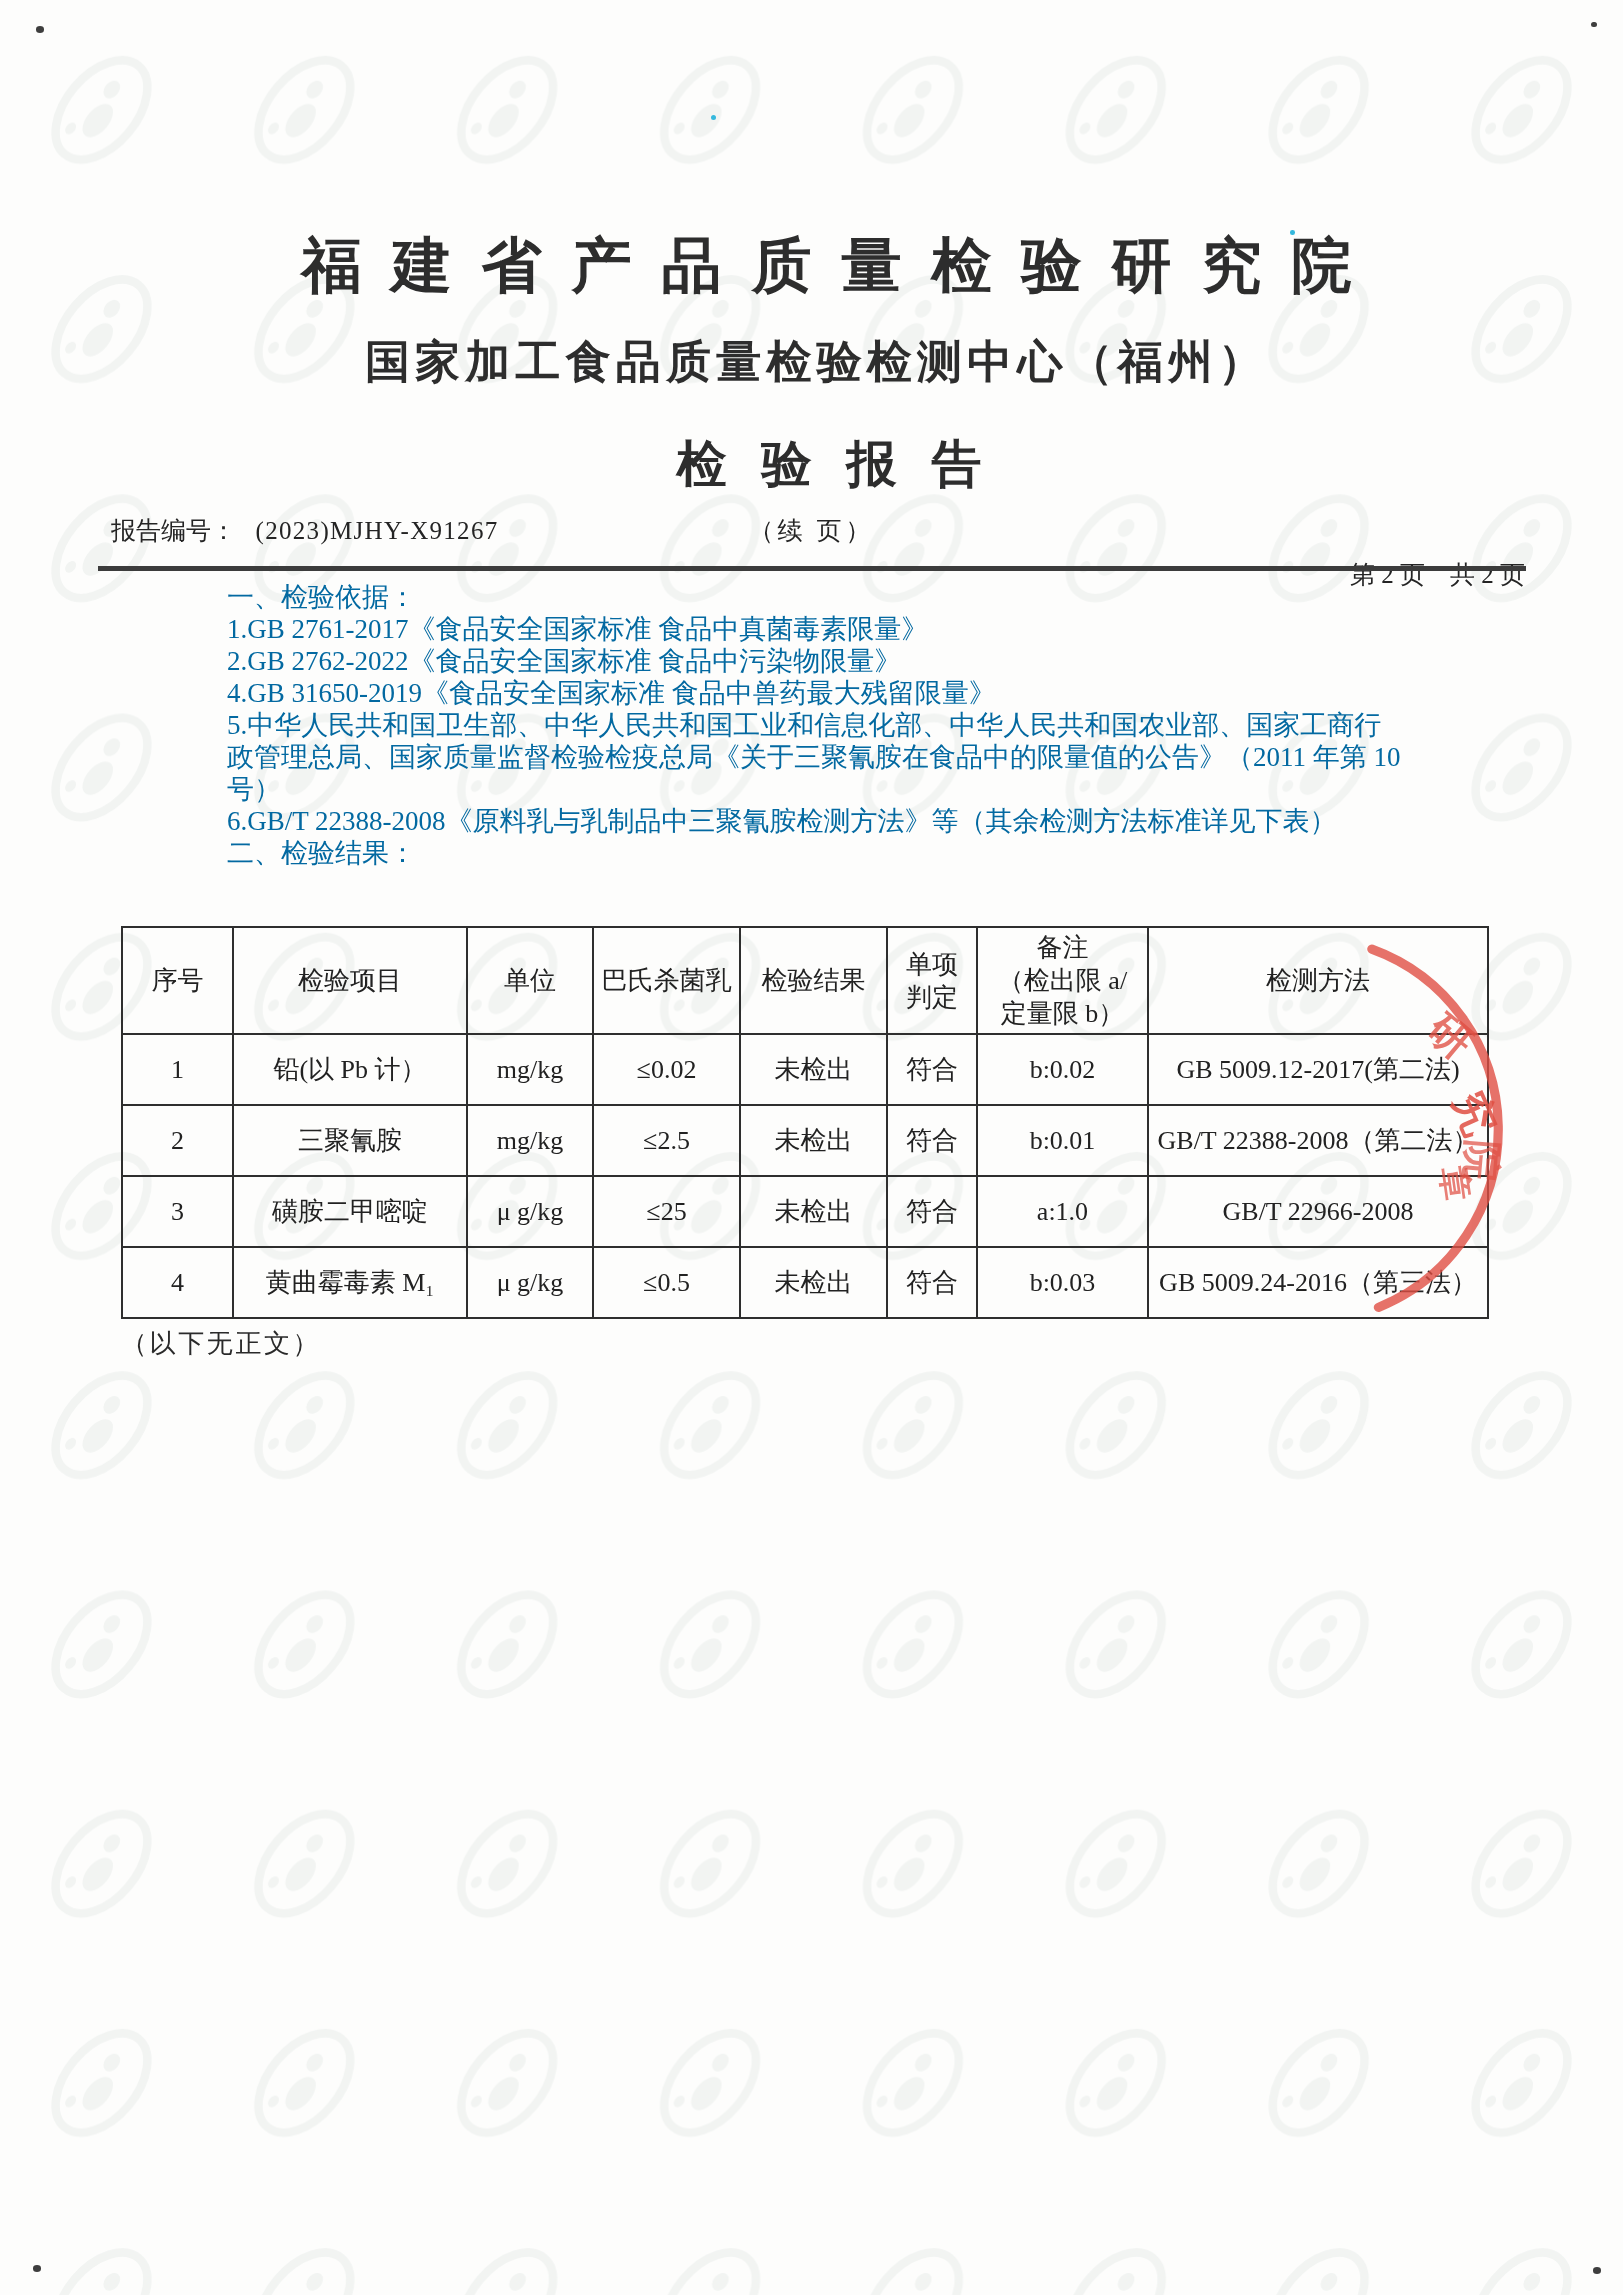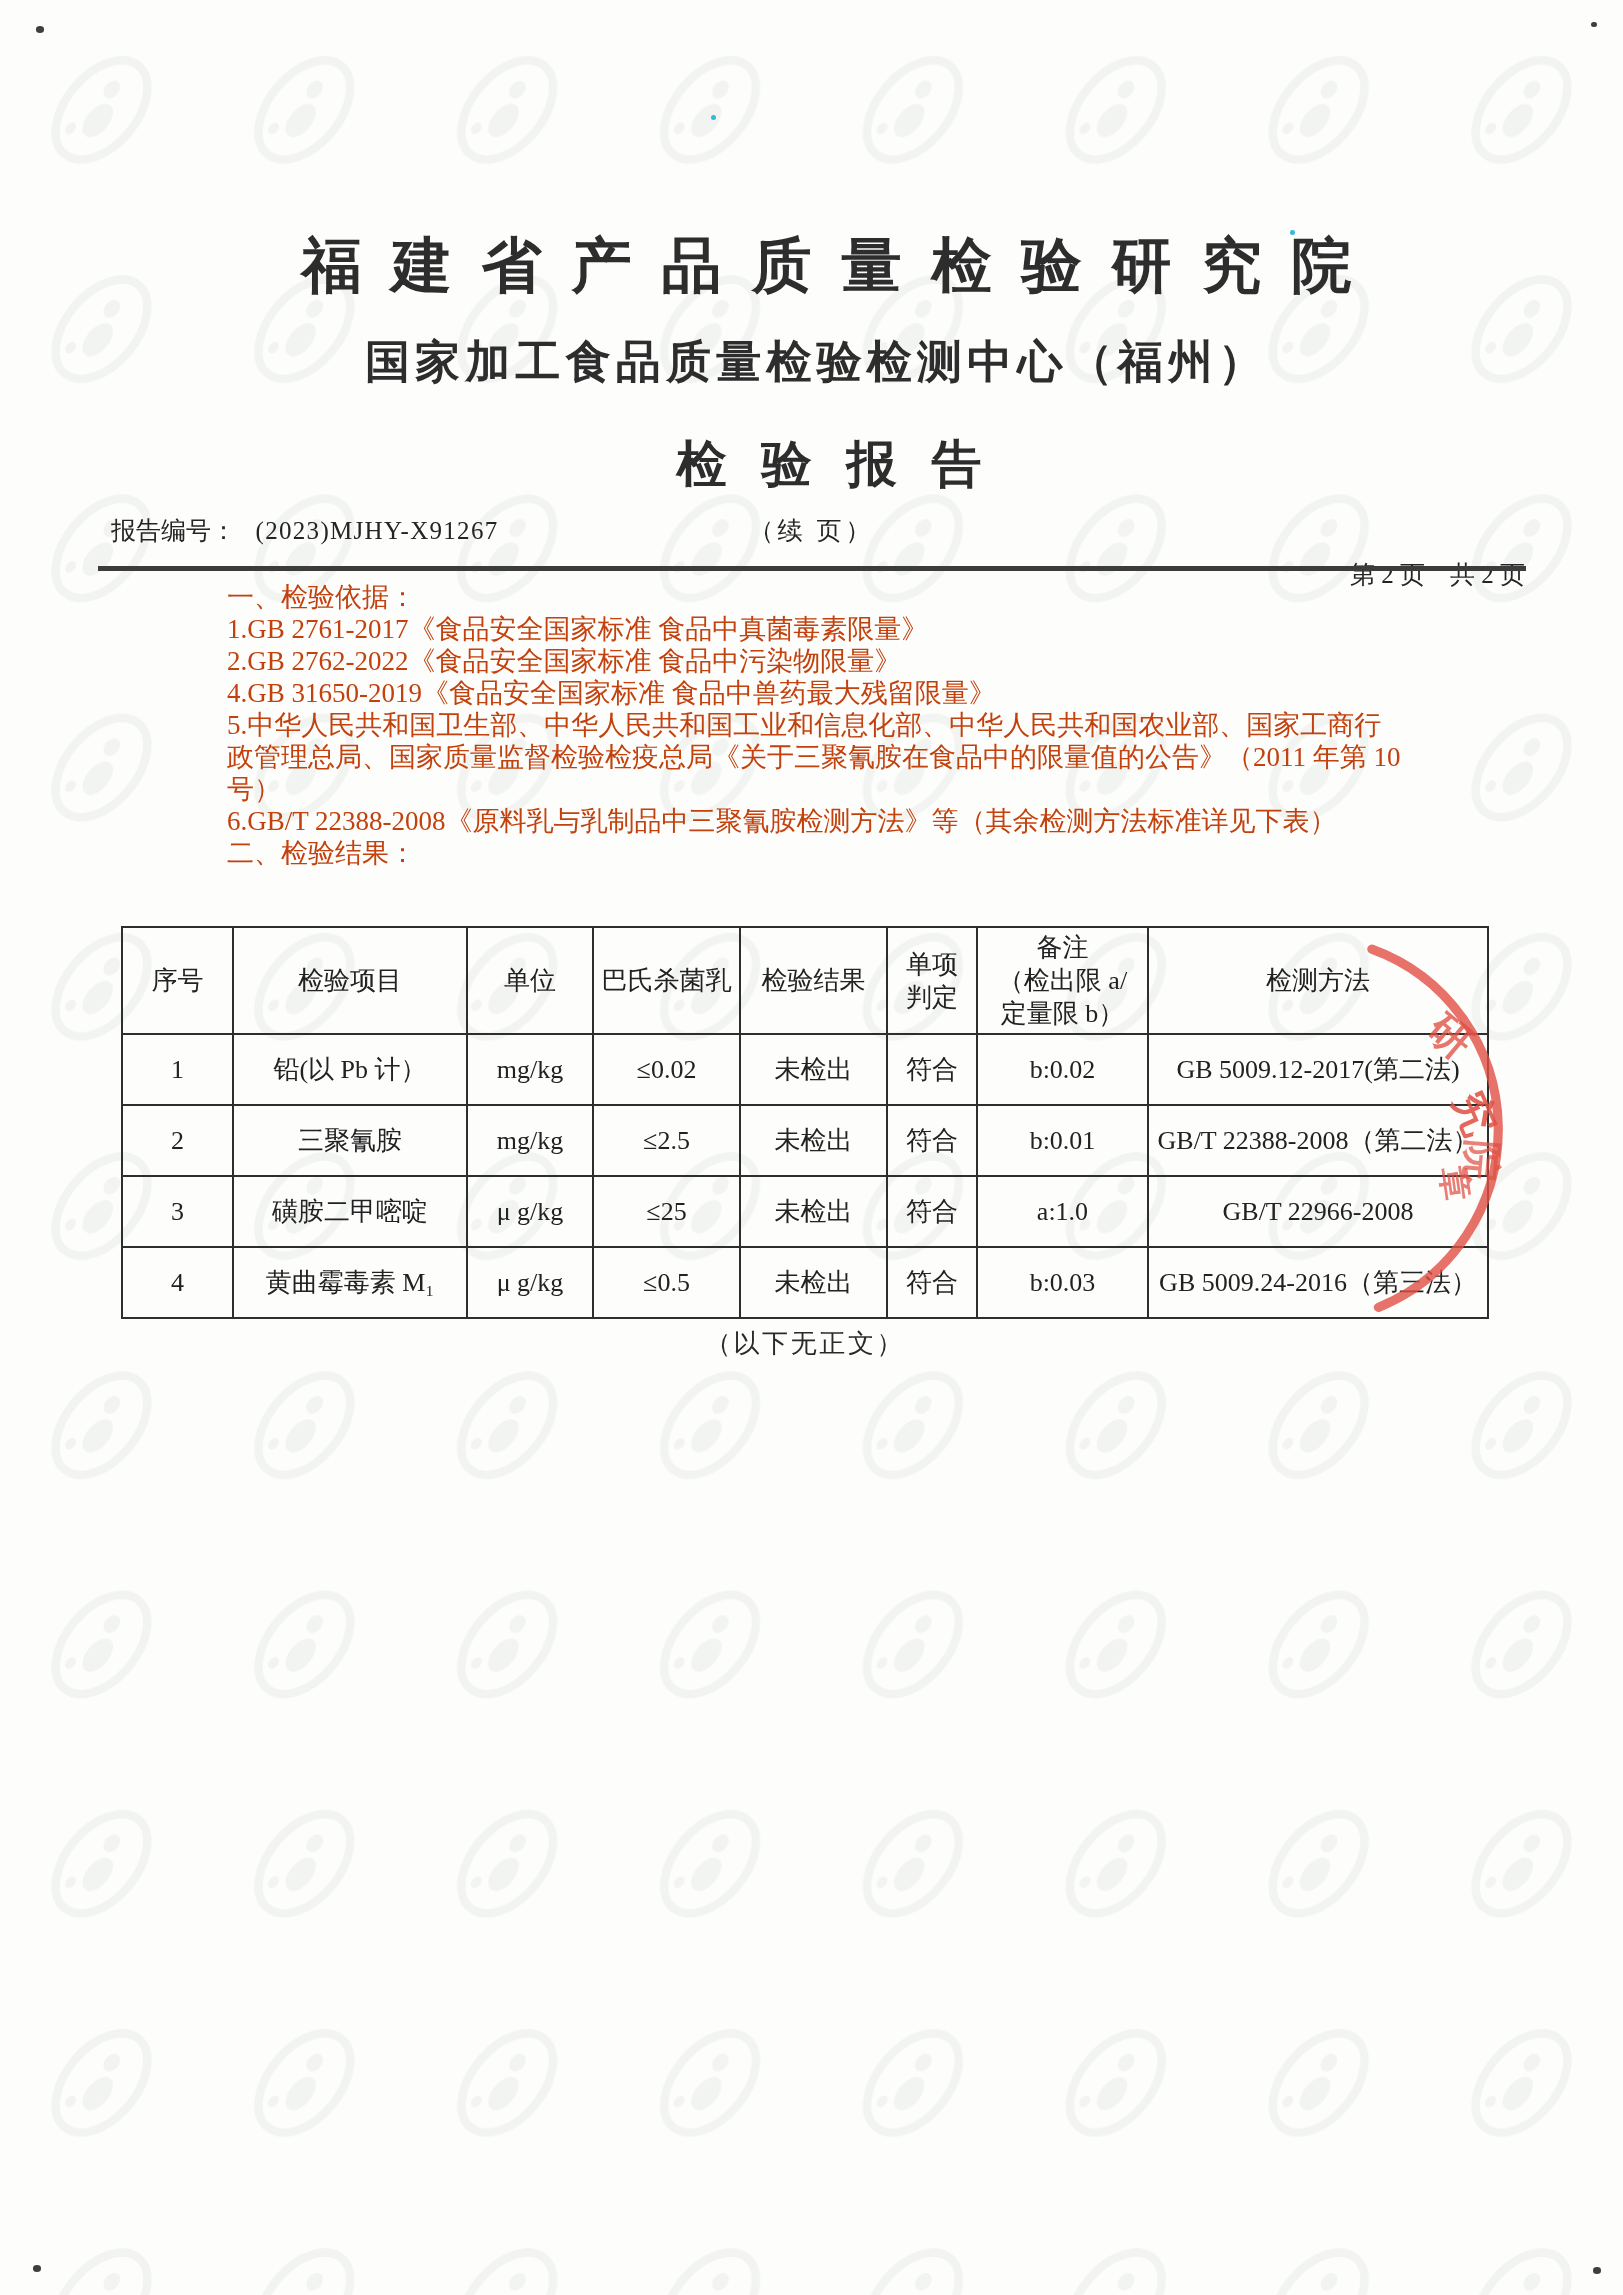--- a/index.html
+++ b/index.html
@@ -20,42 +20,42 @@
   .title3{top:433px;font-size:50px;letter-spacing:35px;padding-left:35px;line-height:63px;}
 
   .repline{position:absolute;top:514px;left:0;width:1623px;height:34px;font-size:25px;z-index:2;}
   .rep-left{position:absolute;left:111px;top:0;text-align:center;}
   .rep-left .val{margin-left:19.6px;letter-spacing:1.3px;}
   .rep-center{position:absolute;left:50%;transform:translateX(-50%);top:0;letter-spacing:3.9px;}
   .rep-right{position:absolute;right:98px;top:0;white-space:pre;margin-top:44px;}
 
   .rule{position:absolute;top:566px;left:98px;width:1428px;height:5.2px;background:#3c3c3c;z-index:2;}
 
-  .basis{position:absolute;left:227px;top:581px;width:1217px;font-size:27px;line-height:32px;z-index:2;color:#c2410c;}
+  .basis{position:absolute;left:227px;top:581px;width:1217px;font-size:27px;line-height:32px;z-index:2;color:#0369a1;}
   .basis div{white-space:nowrap;}
 
   table.results{
     position:absolute;left:121px;top:926px;width:1368px;
     border-collapse:collapse;table-layout:fixed;
     font-size:26px;color:#222;z-index:2;
     border:2.6px solid #2c2c2c;
   }
   table.results th,table.results td{
     border:2px solid #2e2e2e;
     text-align:center;vertical-align:middle;
     padding:0 3.9px;overflow:hidden;
     font-weight:normal;
   }
   table.results thead tr{height:107px;}
   table.results tbody tr{height:71px;}
   table.results th{white-space:pre-line;line-height:33px;}
   td.cl{text-align:left;padding-left:18.3px;border-radius:31px;}
   td.cm{text-align:left;padding-left:21px;}
 
-  .footnote{position:absolute;left:121px;top:1326px;width:1368px;text-align:center;font-size:26px;letter-spacing:2.6px;z-index:2;color:#2a2a2a;}
+  .footnote{position:absolute;left:121px;top:1326px;width:1368px;font-size:26px;letter-spacing:2.6px;z-index:2;color:#2a2a2a;}
 
   .stamp{position:absolute;left:1244px;top:936px;z-index:3;}
   .stamp text{font-family:"Liberation Serif","DejaVu Serif",serif;font-weight:bold;}
 
   .corner-dot{position:absolute;width:7.9px;height:6.5px;background:#1c1c1c;border-radius:50%;opacity:.85;z-index:4;}
   .cd-tl{left:36px;top:26px;}
   .cd-tr{left:1591px;top:21.6px;width:5.9px;height:5.9px;}
   .cd-bl{left:33px;top:2265px;}
   .cd-br{left:1593px;top:2267px;}
   .speck{position:absolute;width:5.2px;height:5.2px;border-radius:50%;background:#35b8dd;z-index:4;}

